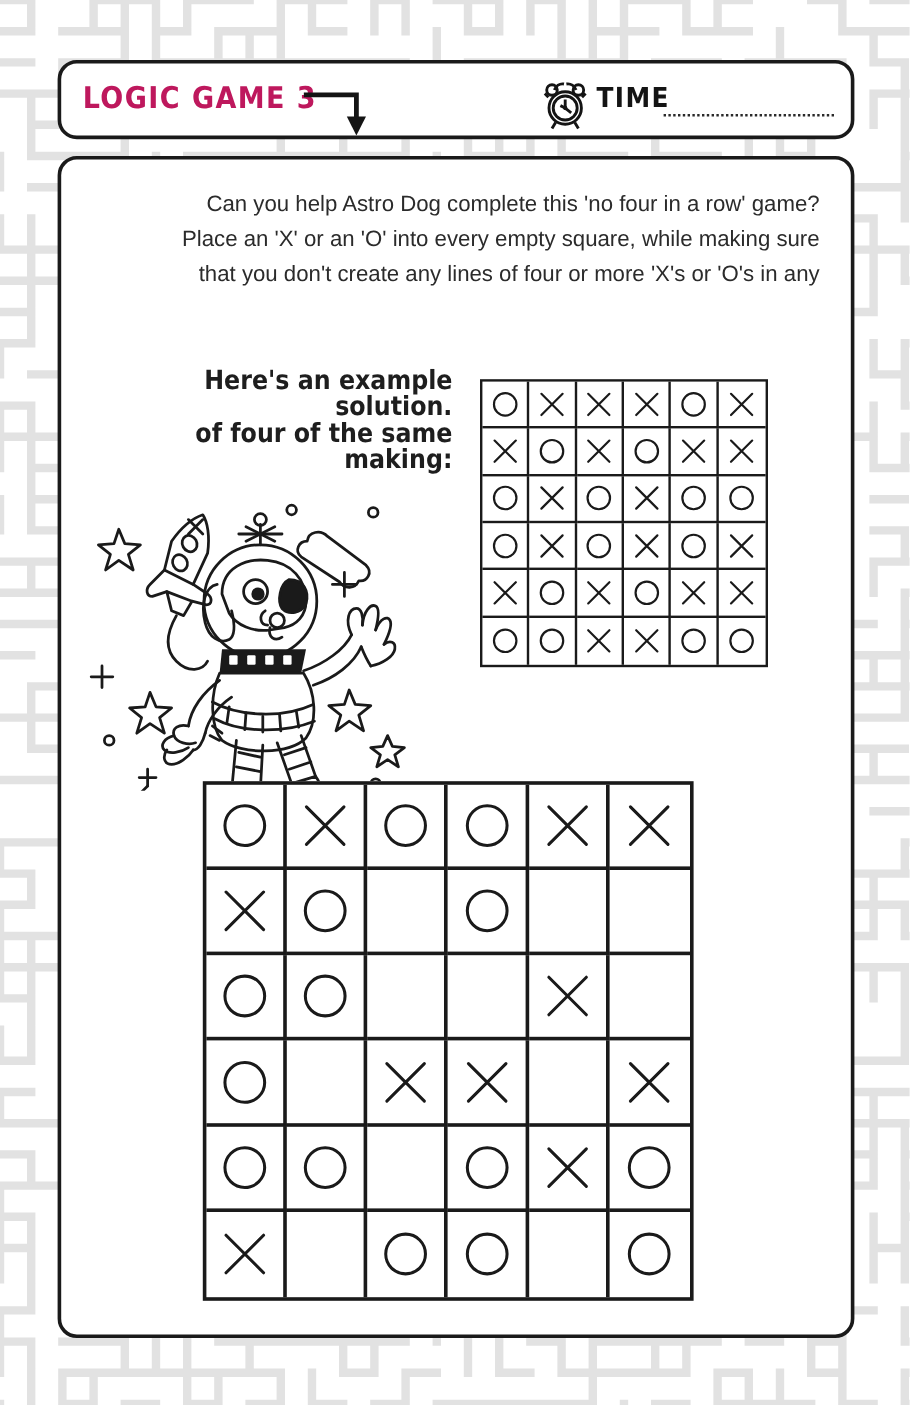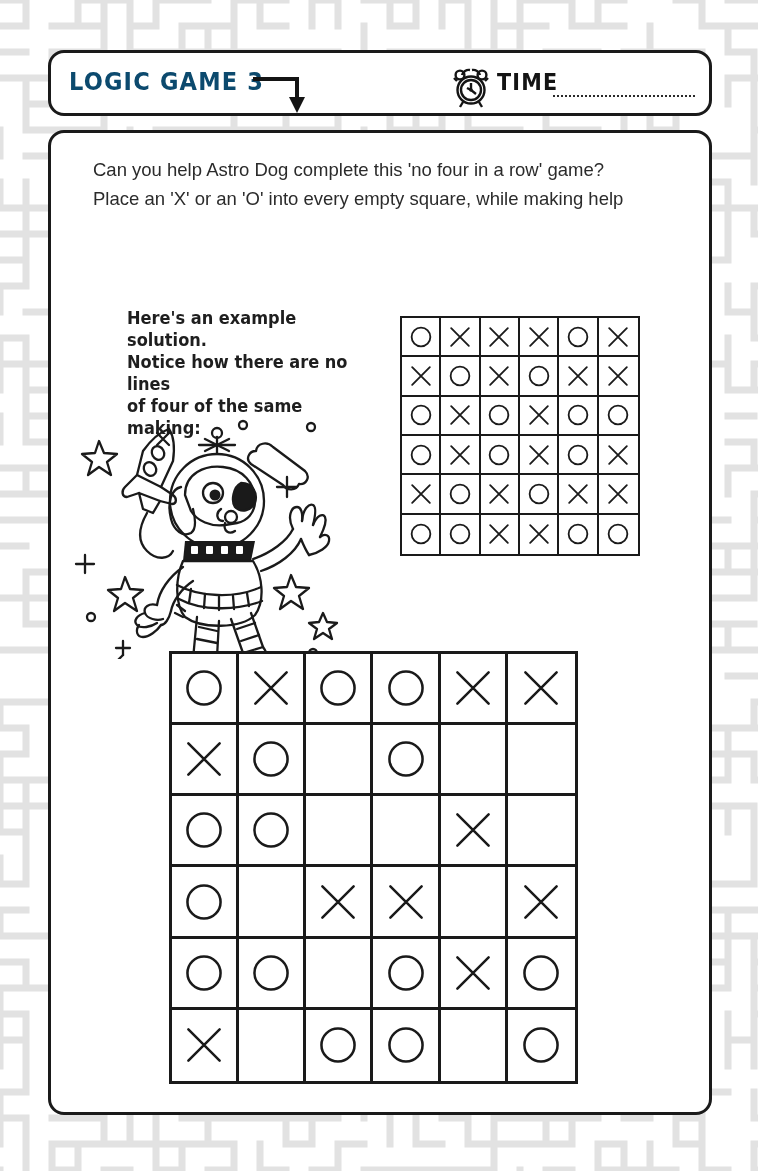--- a/index.html
+++ b/index.html
@@ -37,21 +37,21 @@
     z-index: 2;
   }
   #title-text {
     position: absolute;
     left: 18px;
     top: 14px;
     font-family: "DejaVu Sans Condensed", "Liberation Sans Narrow", "Liberation Sans", sans-serif;
     font-size: 25px;
     font-weight: bold;
     letter-spacing: 1.2px;
-    color: #0c4a6e;
+    color: #be185d;
     white-space: nowrap;
   }
   #title-arrow {
     position: absolute;
     left: 202px;
     top: 20px;
   }
   #clock-icon {
     position: absolute;
     left: 398px;
@@ -82,20 +82,21 @@
     position: absolute;
     left: 48px;
     top: 130px;
     width: 664px;
     height: 985px;
     box-sizing: border-box;
     background: #ffffff;
     border: 3px solid #1a1a1a;
     border-radius: 16px;
     z-index: 2;
+    text-align: right;
   }
 
   
   #instructions {
     position: absolute;
     left: 42px;
     top: 22px;
     width: 590px;
     font-family: "Liberation Sans", sans-serif;
     font-size: 18.5px;
@@ -103,21 +104,21 @@
     color: #2b2b2b;
   }
 
   
   #example-caption {
     position: absolute;
     left: 76px;
     top: 174px;
     width: 250px;
     font-family: "DejaVu Sans Condensed", "Liberation Sans Narrow", "Liberation Sans", sans-serif;
-    font-size: 18px;
+    font-size: 22px;
     font-weight: bold;
     line-height: 22px;
     color: #1e1e1e;
   }
 
   
   #astro-dog {
     position: absolute;
     left: 14px;
     top: 276px;
@@ -212,26 +213,26 @@
   </svg>
 
   <div id="time-label">TIME</div>
   <div id="time-line"></div>
 </div>
 
 <div id="main-panel">
 
   <div id="instructions">
     <div>Can you help Astro Dog complete this 'no four in a row' game?</div>
-    <div>Place an 'X' or an 'O' into every empty square, while making help</div>
+    <div>Place an 'X' or an 'O' into every empty square, while making sure</div>
+    <div>that you don't create any lines of four or more 'X's or 'O's in any</div>
   </div>
 
   <div id="example-caption">
     <div>Here's an example solution.</div>
-    <div>Notice how there are no lines</div>
     <div>of four of the same making:</div>
   </div>
 
   <svg id="astro-dog" width="300" height="250" viewBox="0 0 300 250" xmlns="http://www.w3.org/2000/svg">
     <g stroke="#1a1a1a" stroke-width="2.3" fill="none" stroke-linecap="round" stroke-linejoin="round">
 
       <path d="M78 42 C88 28 98 22 104 20 C108 26 110 38 108 52 L96 78 L72 66 Z"></path>
       <path d="M72 66 L60 78 C56 82 57 88 62 88 L74 84"></path>
       <path d="M96 78 L108 86 C112 89 112 95 107 95 L95 92"></path>
       <path d="M74 84 L95 92 L88 104 L78 100 Z"></path>

